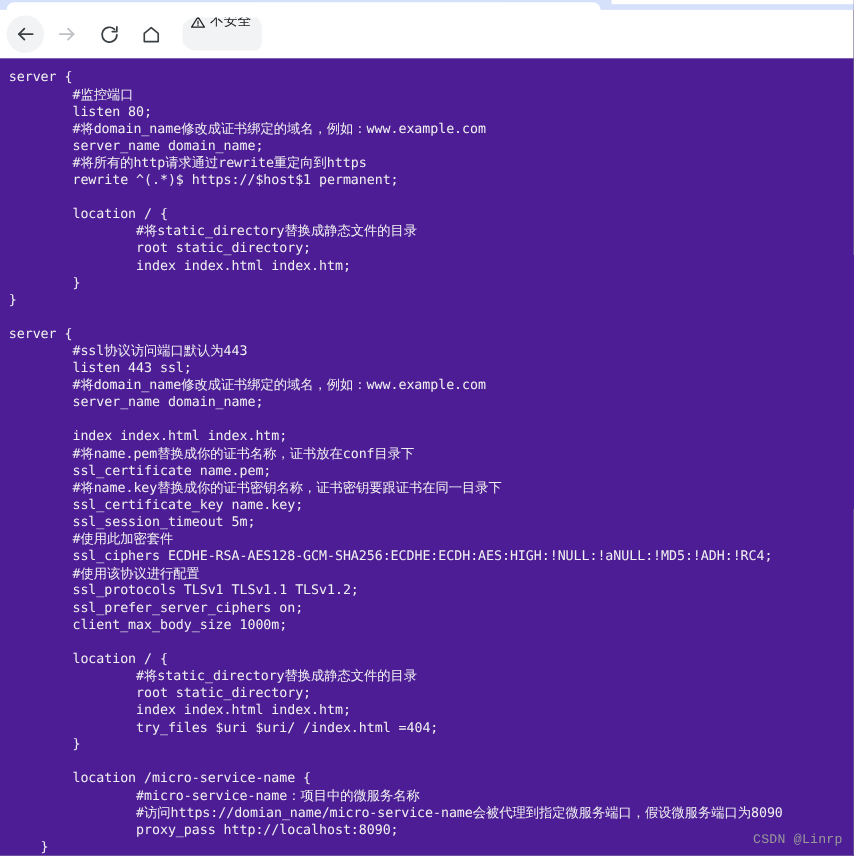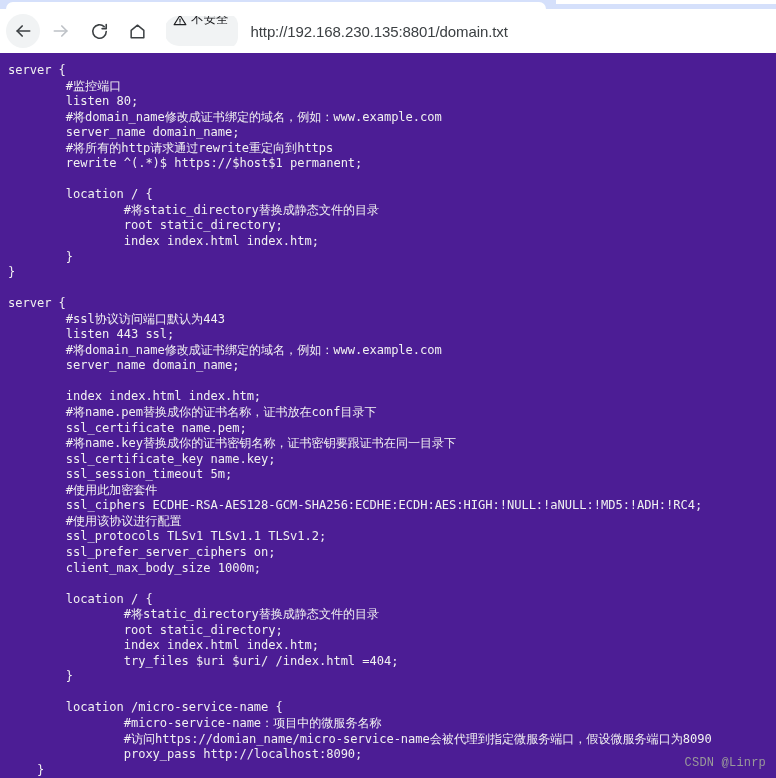--- a/index.html
+++ b/index.html
@@ -203,21 +203,20 @@
       <div class="security-chip">
         <span class="warn-icon">
           <svg width="14" height="14" viewBox="0 0 24 24" fill="none" stroke="#202124" stroke-width="1.9" stroke-linecap="round" stroke-linejoin="round">
             <path d="M12 4 22 20H2z"></path>
             <line x1="12" y1="10.5" x2="12" y2="15"></line>
             <line x1="12" y1="17.2" x2="12" y2="17.3"></line>
           </svg>
         </span>
         <span class="chip-label">不安全</span>
       </div>
-      <span class="url-text">http://192.168.230.135:8801/domain.txt</span>
     </div>
 
   </div>
 
   <div class="page">
     <pre class="plaintext">server {
         #监控端口
         listen 80;
         #将domain_name修改成证书绑定的域名，例如：www.example.com
         server_name domain_name;

